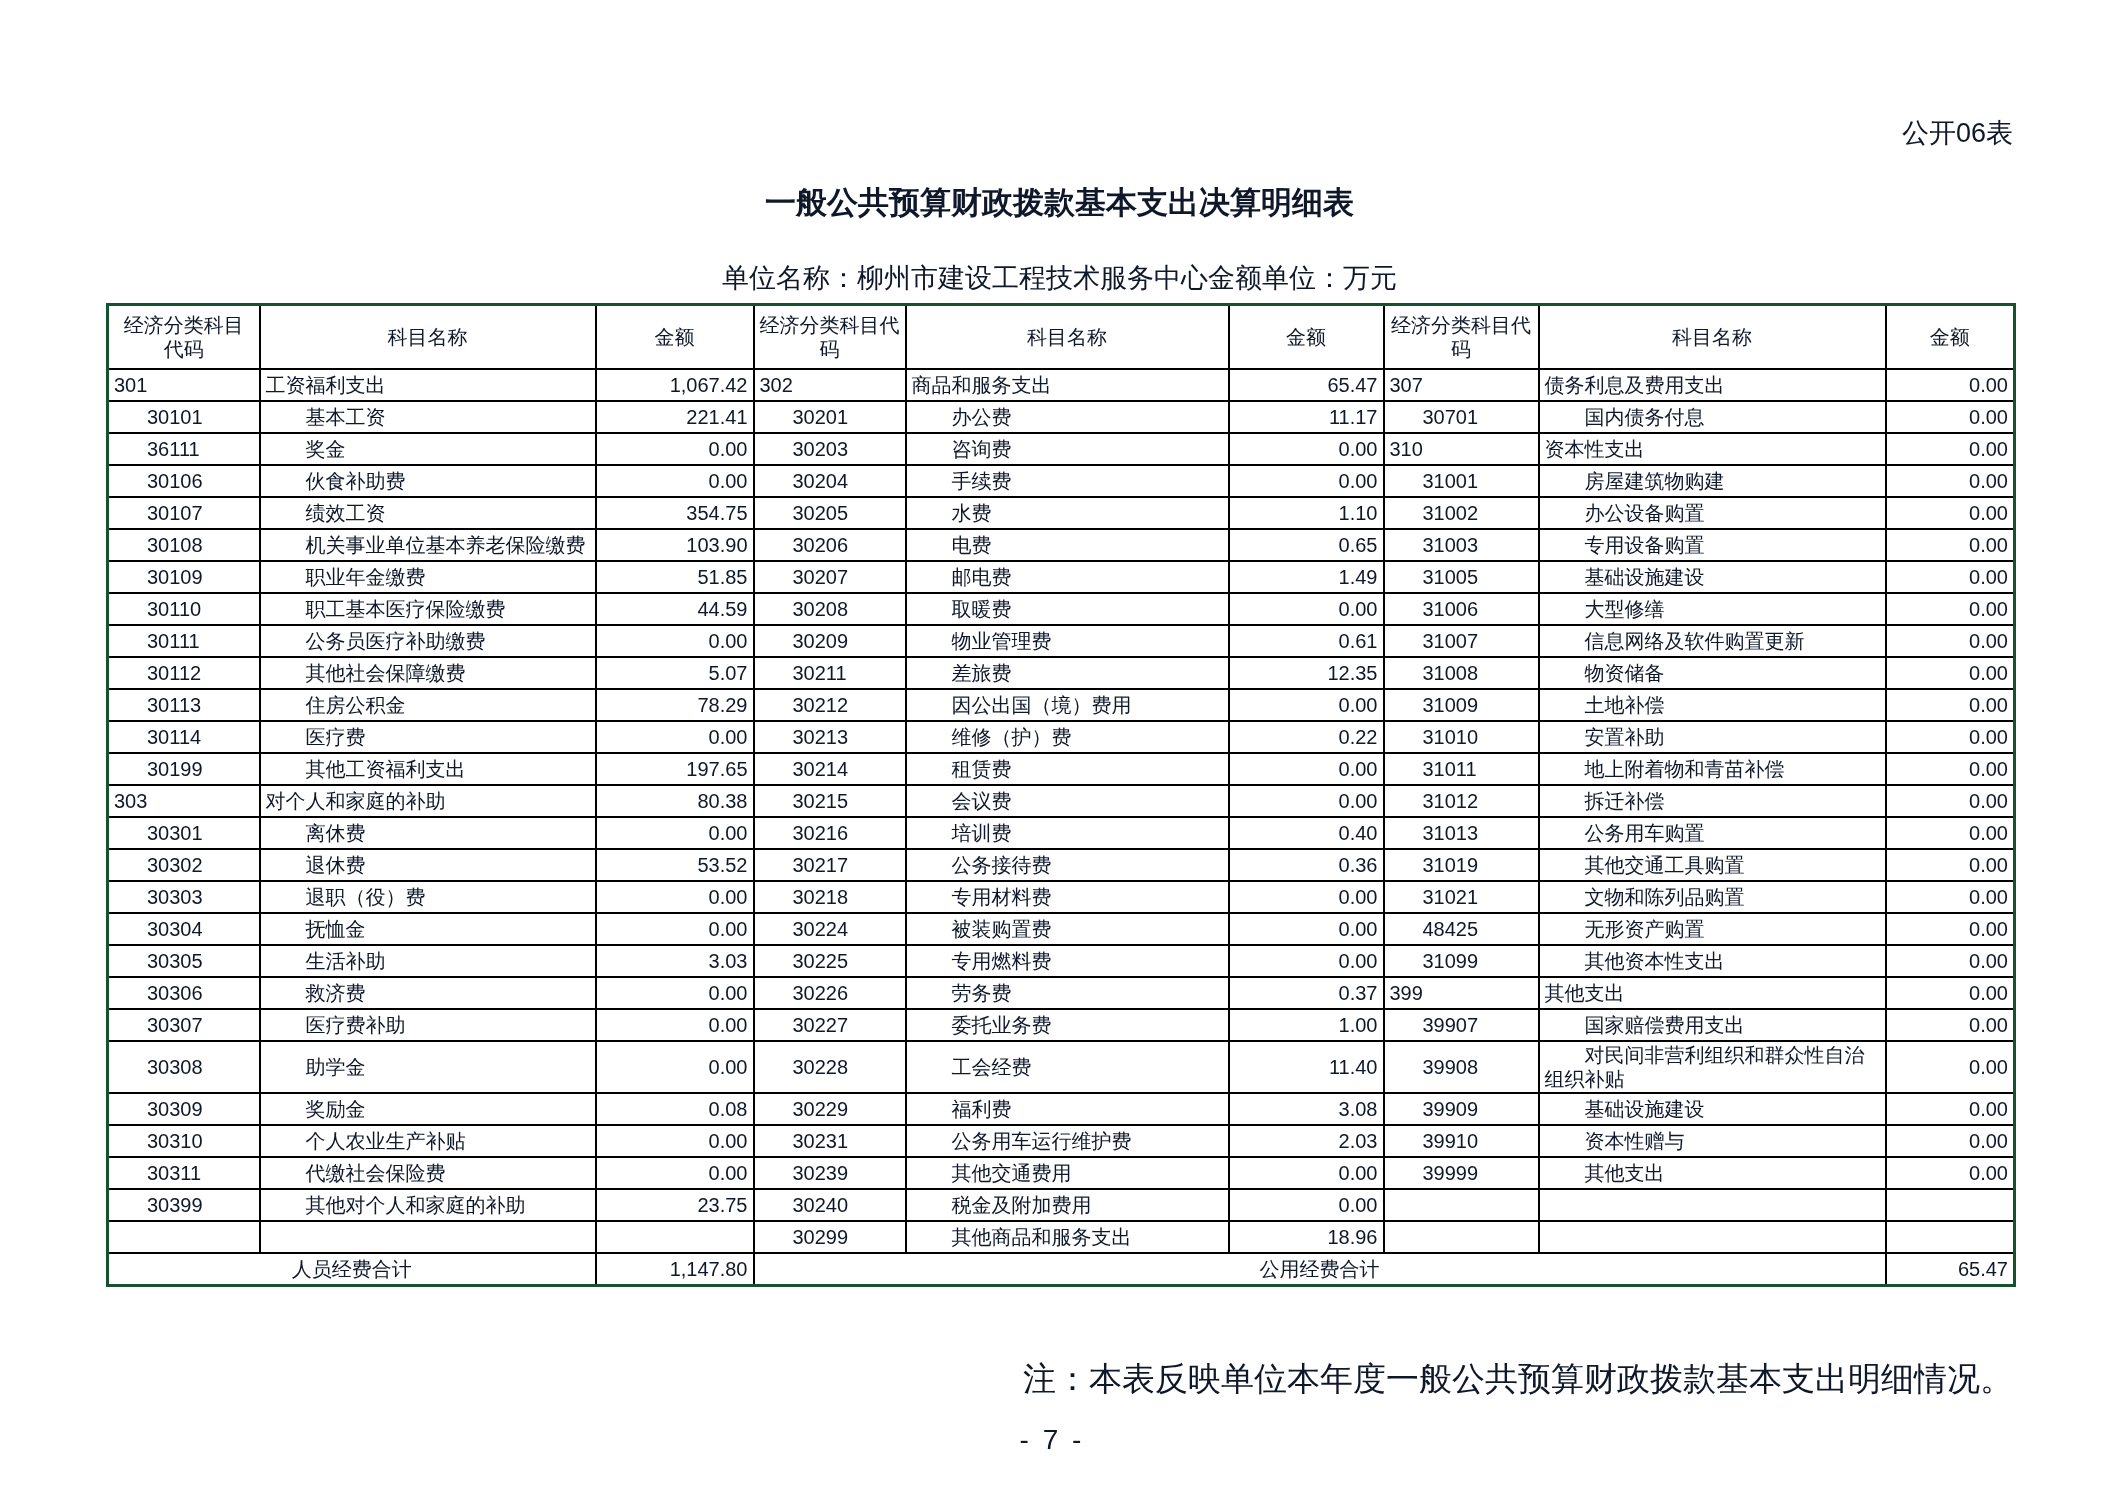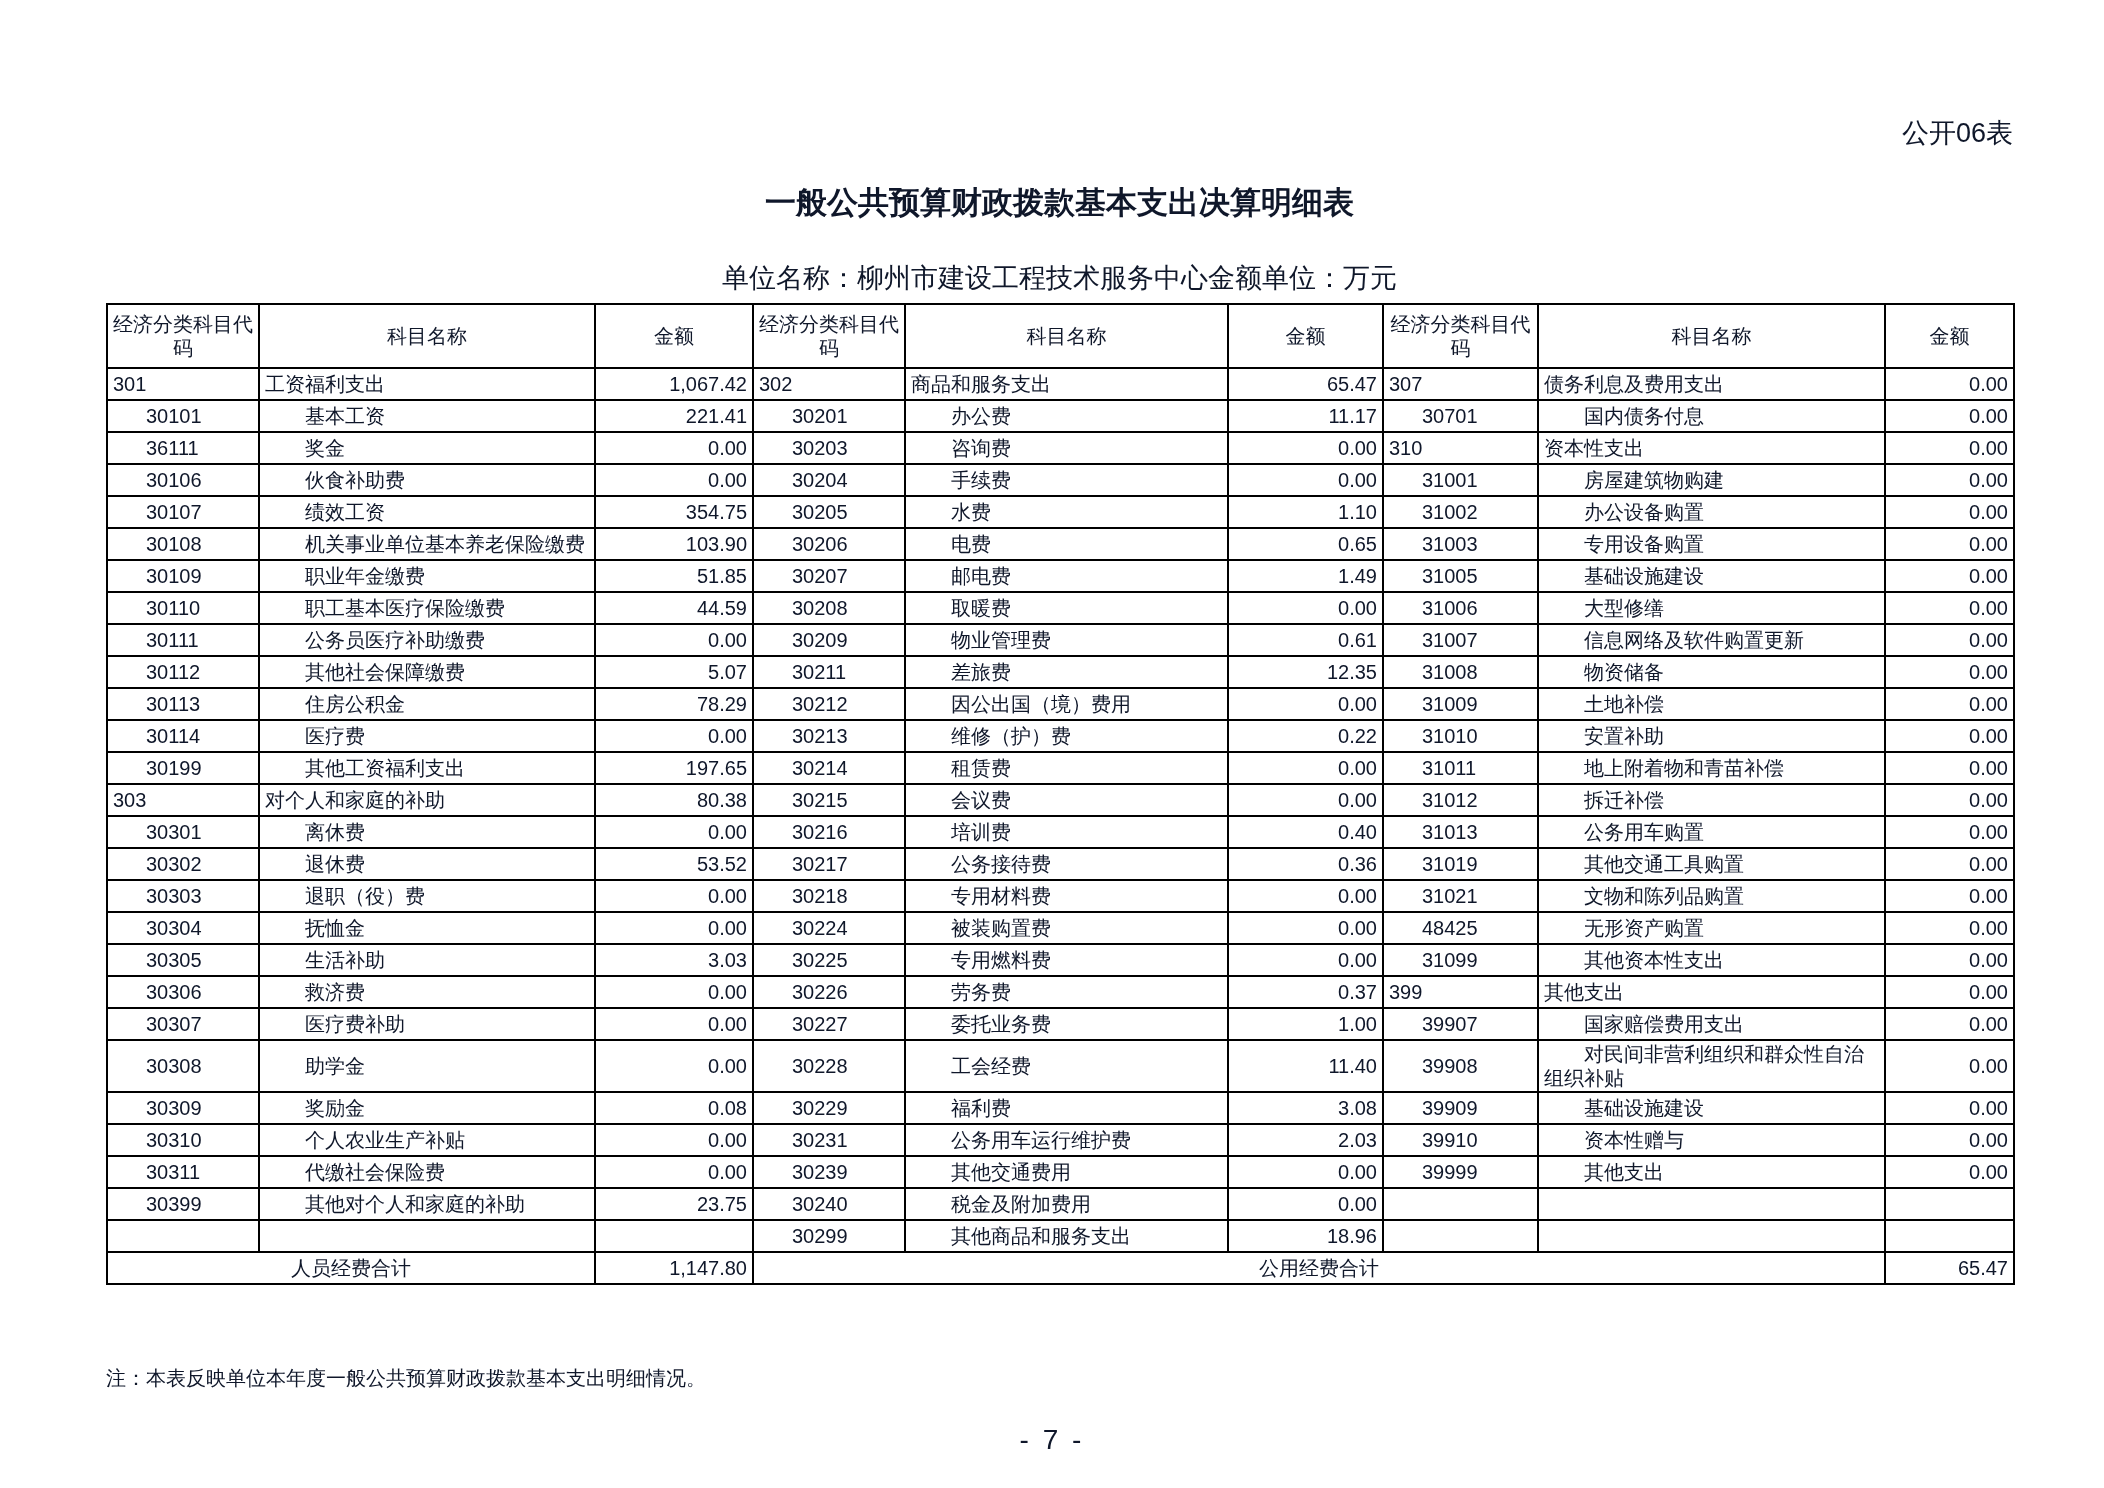--- a/index.html
+++ b/index.html
@@ -18,41 +18,41 @@
   }
   .meta-row {
     position:absolute; top:263px; left:106px; width:1907px;
     display:flex; justify-content:center;
     font-size:27px; line-height:30px;
   }
   table.budget {
     position:absolute; top:303px; left:106px; width:1907px;
     border-collapse:collapse; table-layout:fixed;
     font-size:20px; line-height:24px;
-    border:1px solid #14532d;
+    border:3px solid #14532d;
   }
   table.budget th, table.budget td {
     border:2px solid #000; padding:1px 5px;
     vertical-align:middle; overflow:hidden;
     word-break:break-all;
   }
   table.budget thead th {
     height:60px; font-weight:normal; text-align:center;
   }
   table.budget tbody td { height:28px; }
   table.budget tfoot td { height:28px; }
   td.code { text-align:left; padding-left:9px; }
   td.code.sub { padding-left:38px; }
   td.name { text-align:left; }
   td.name.sub { text-indent:2em; }
   td.amount { text-align:right; padding-right:5px; }
   td.ft-label { text-align:center; }
   .note {
     position:absolute; top:1364px; left:106px; width:1907px;
-    font-size:20px; line-height:29px; text-align:left;
+    font-size:33px; line-height:29px; text-align:right;
   }
   .page-number {
     position:absolute; top:1424px; left:0; width:2104px;
     text-align:center; font-size:28px; letter-spacing:3px;
   }
 </style>
 </head>
 <body>
 
 <div class="page">

